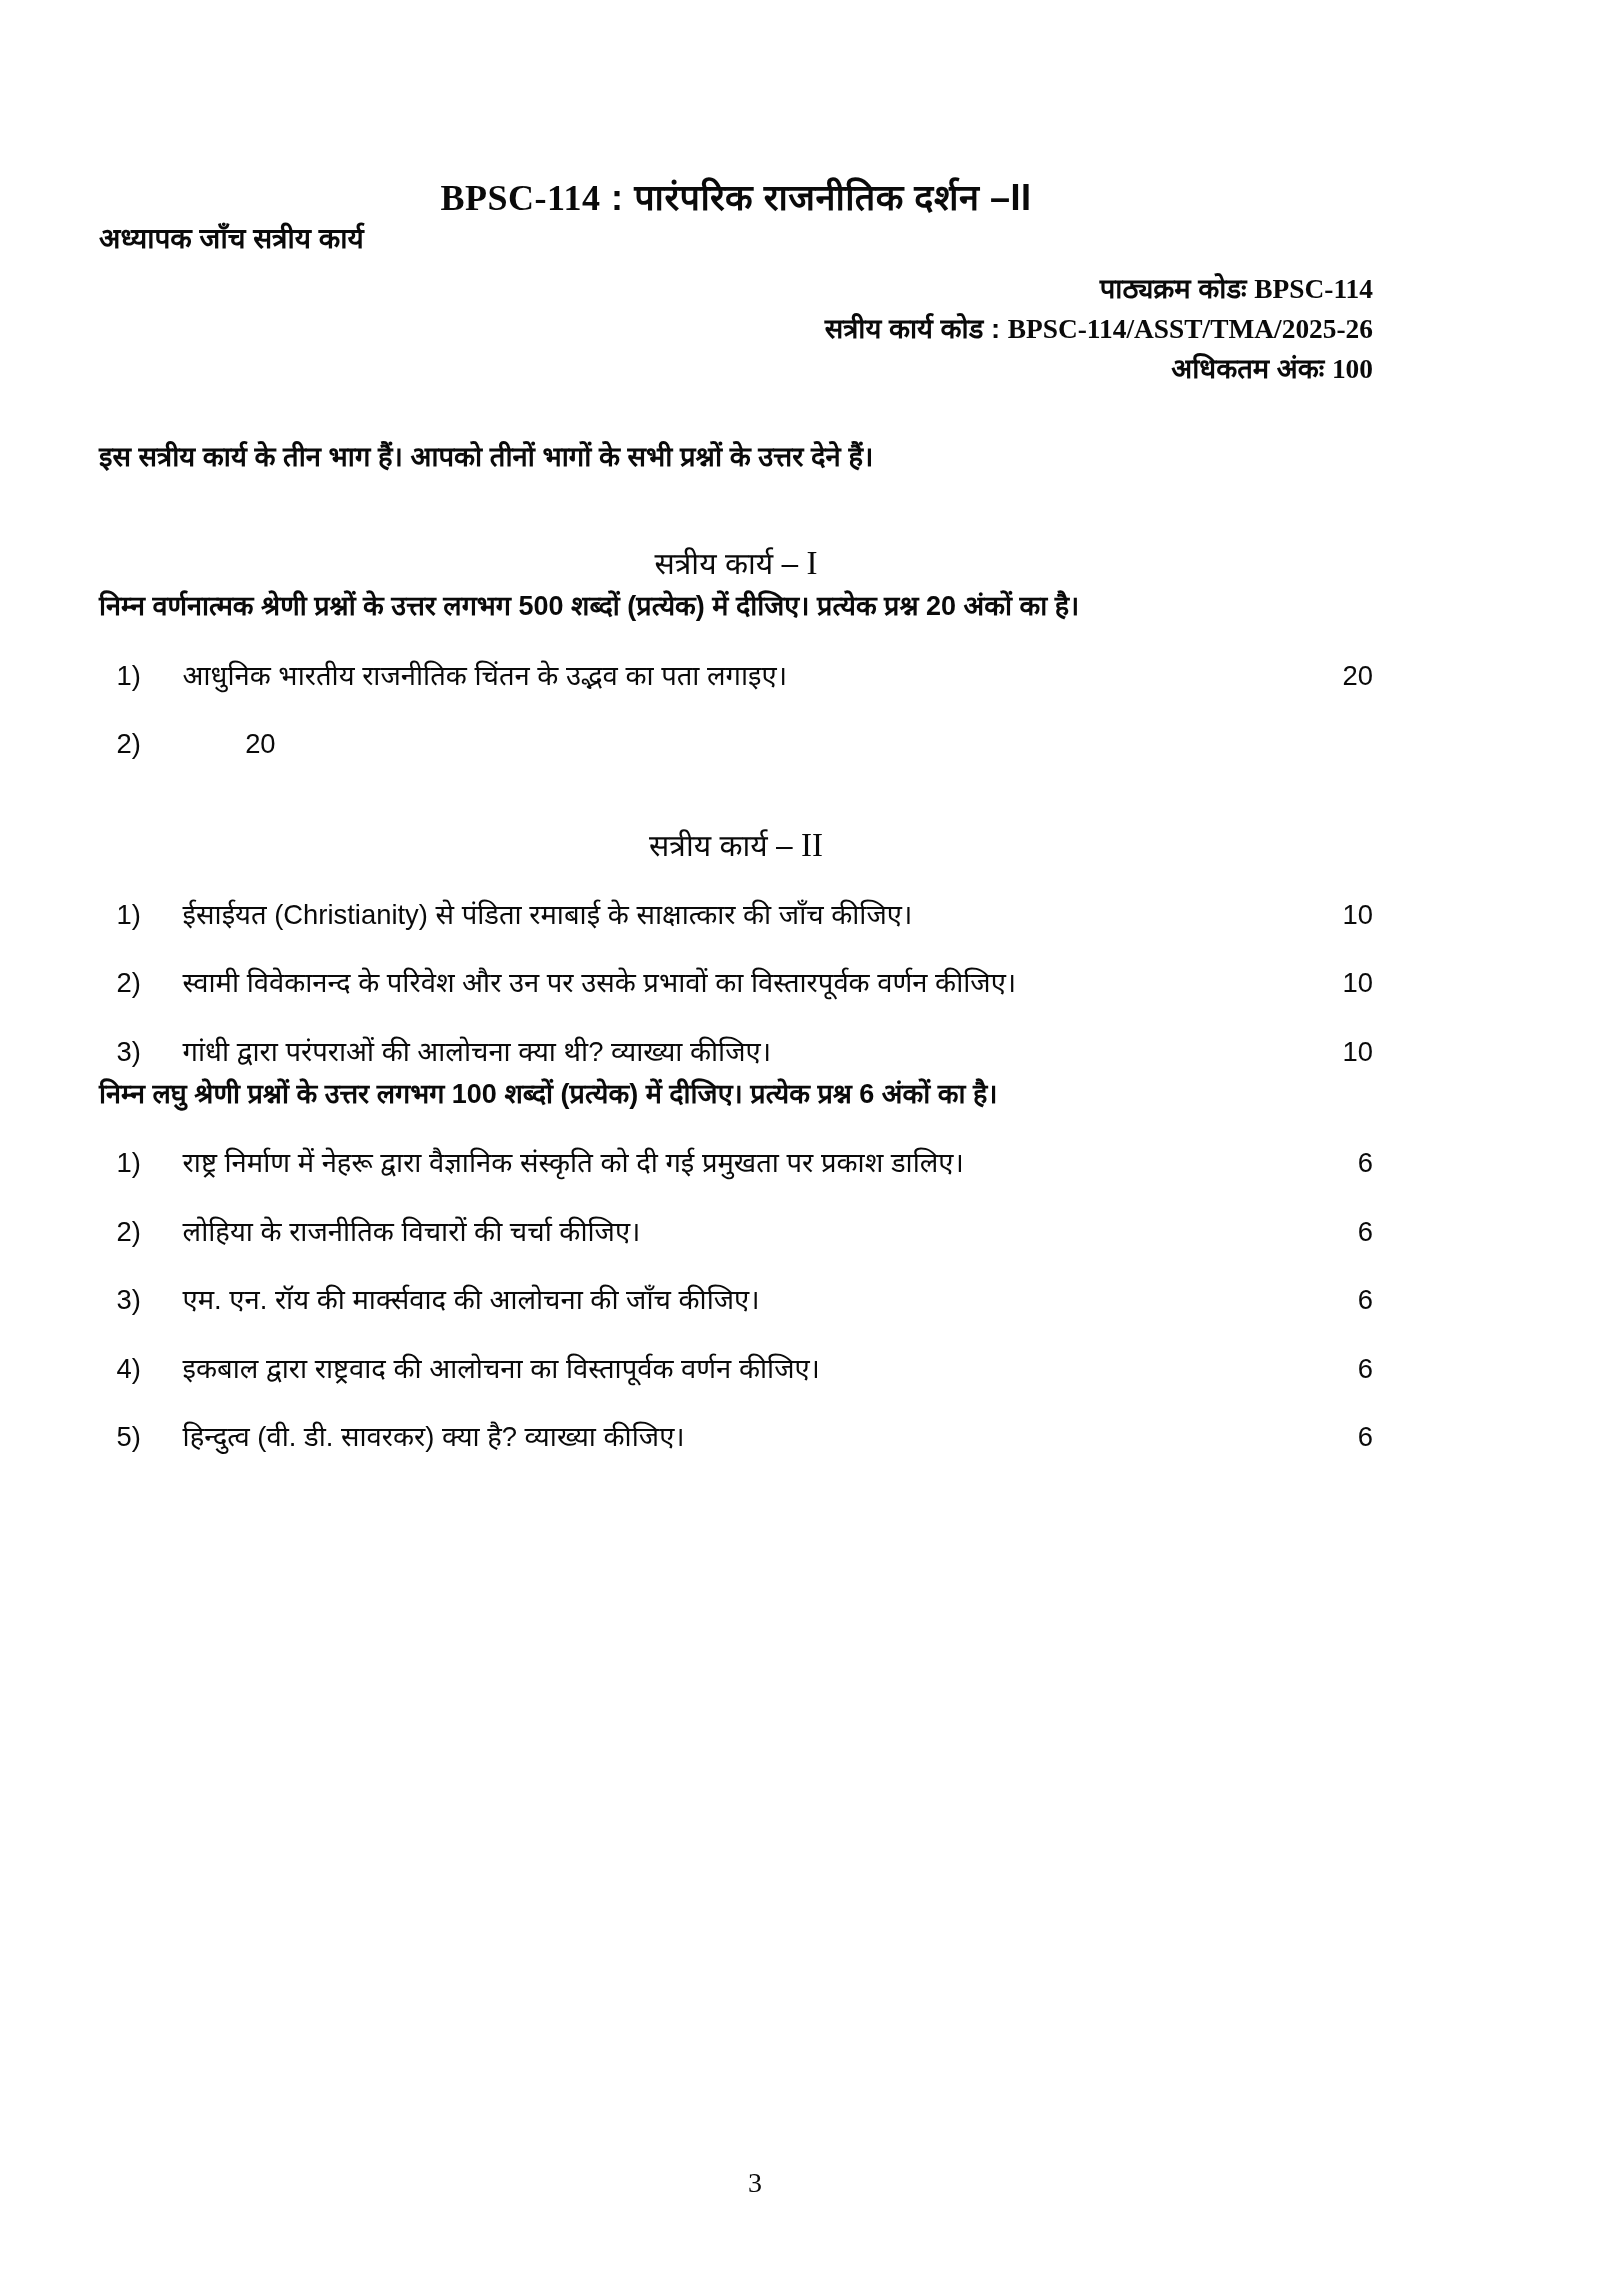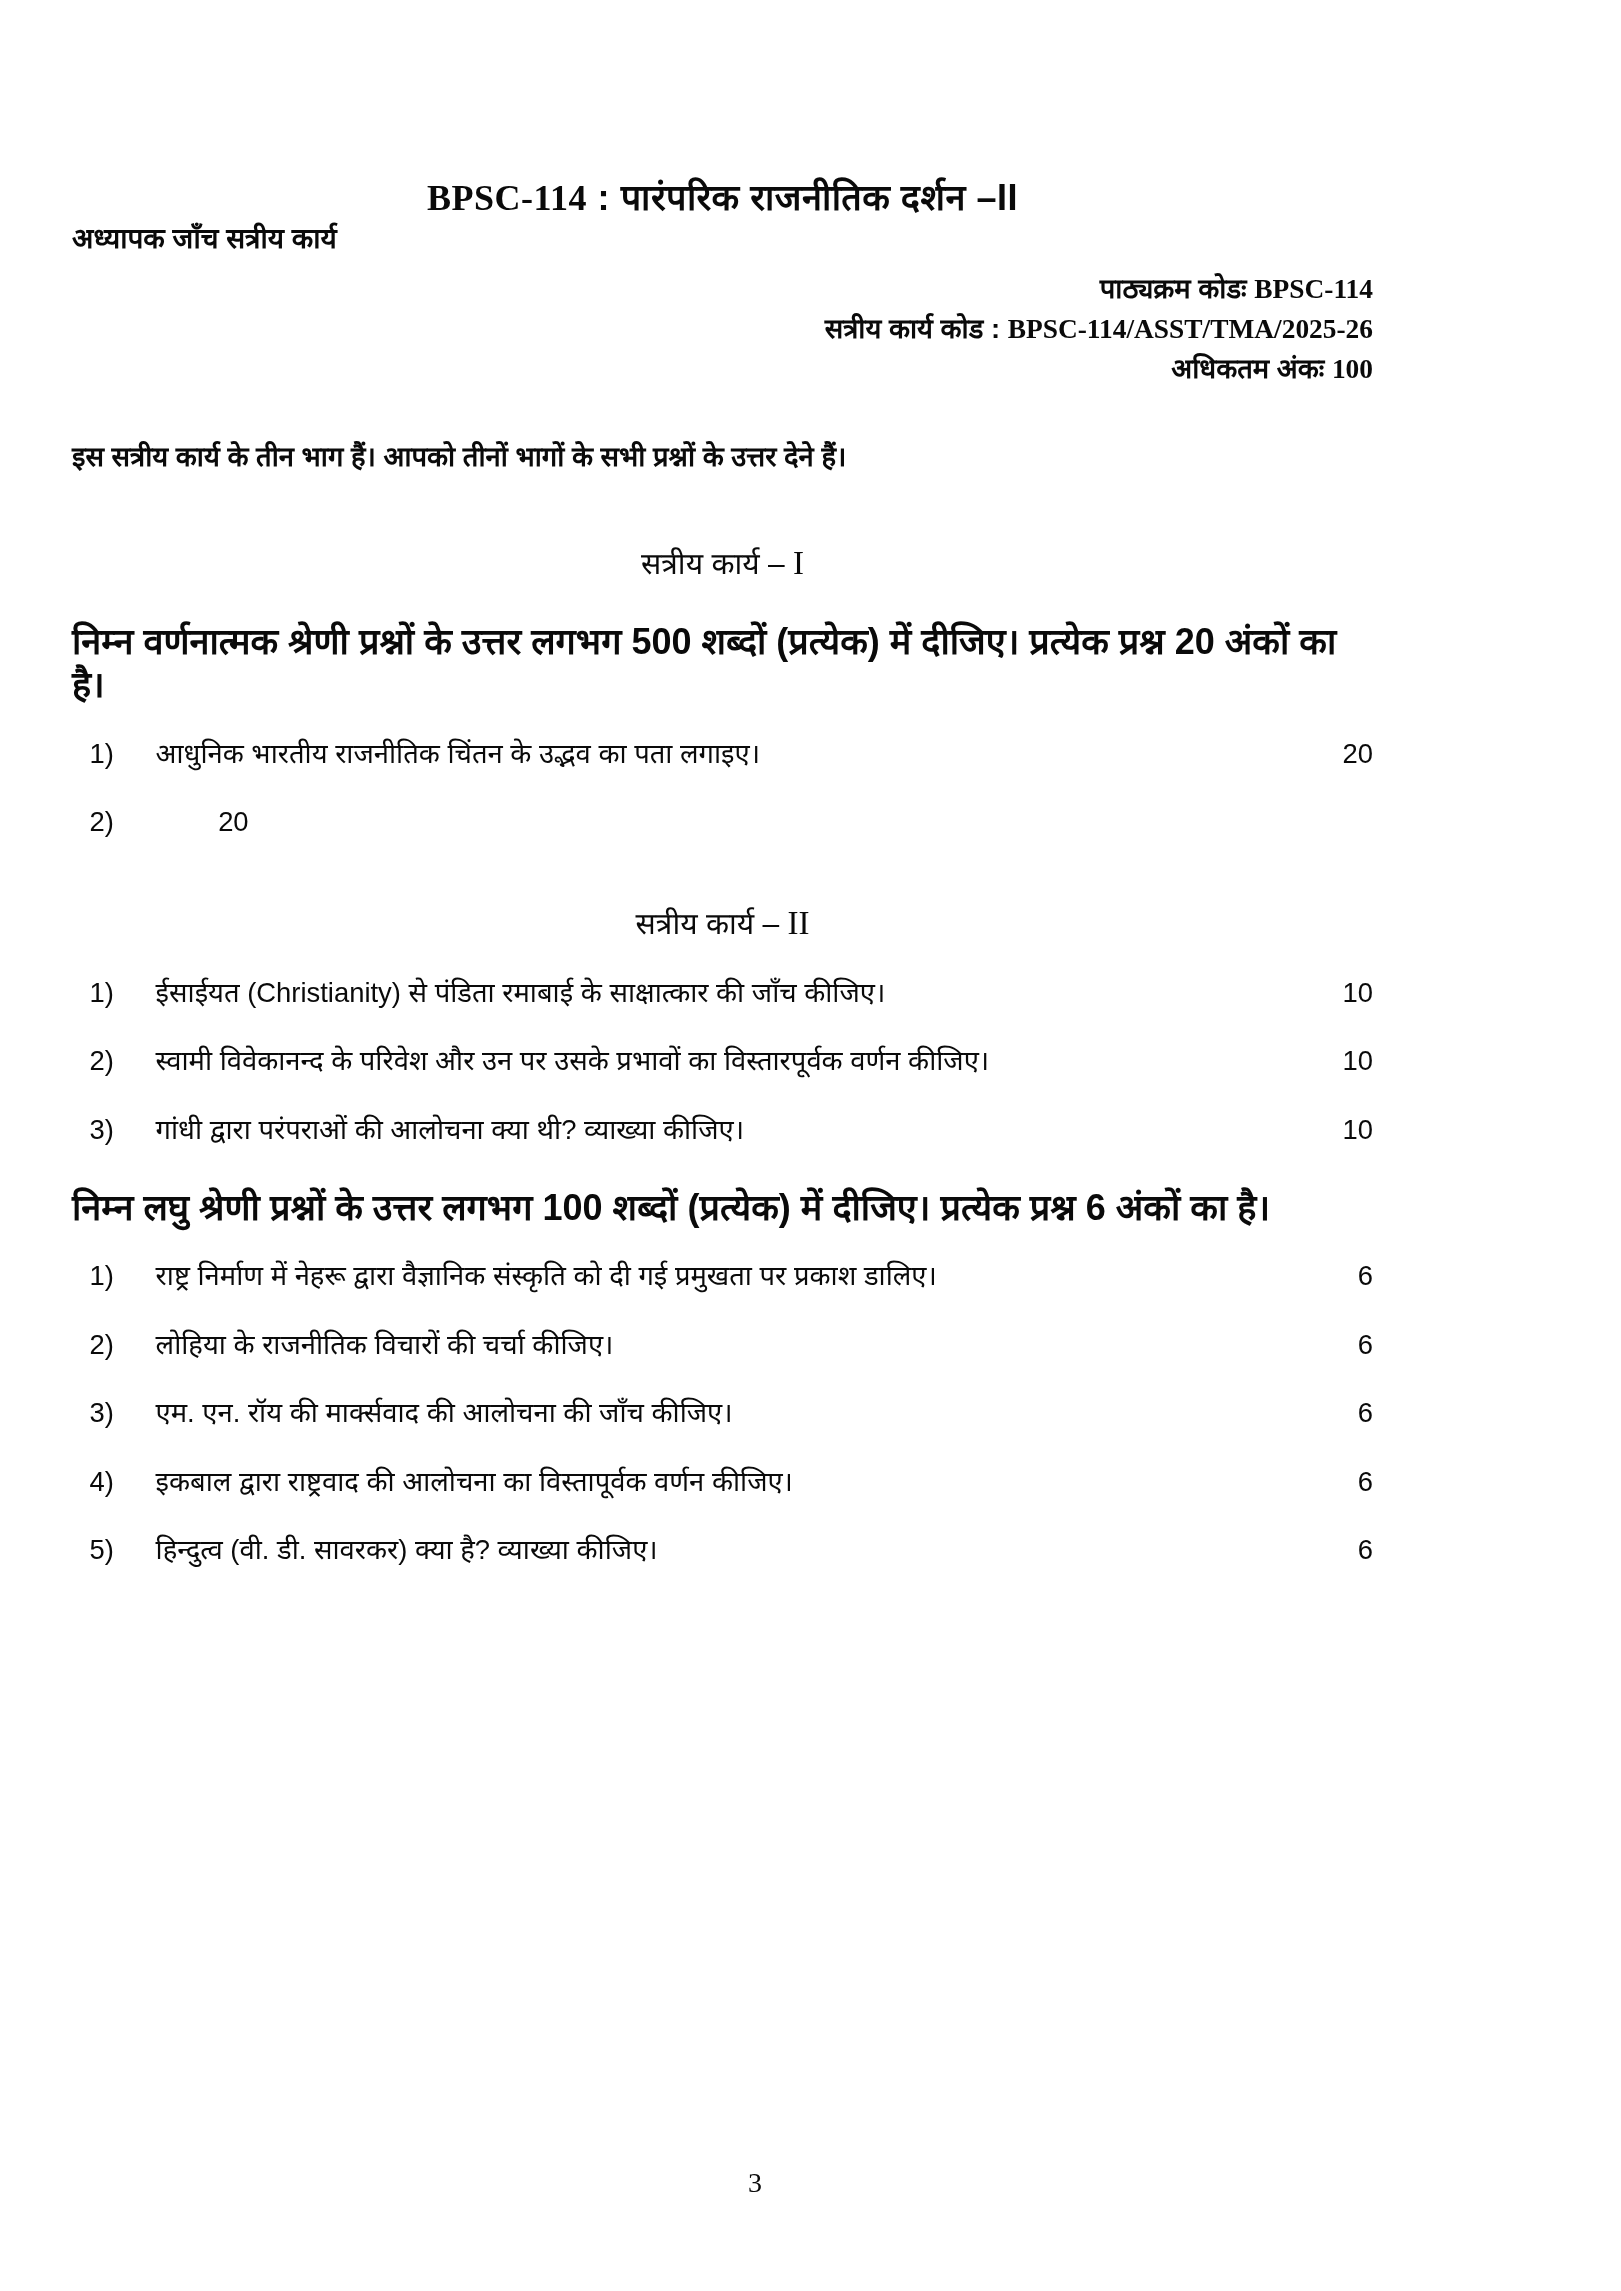--- a/index.html
+++ b/index.html
@@ -9,21 +9,21 @@
     height: 2292px;
     position: relative;
     font-family: "Liberation Sans", sans-serif;
     color: #0a0a0a;
     overflow: hidden;
   }
   .page {
     position: relative;
     width: 1510px;
     height: 2292px;
-    padding: 176px 137px 0 72px;
+    padding: 176px 137px 0 99px;
     background: #ffffff;
   }
   .title {
     text-align: center;
     font-size: 36px;
     font-weight: bold;
     line-height: 1.2;
     letter-spacing: 0.5px;
   }
   .latin-serif {
@@ -59,22 +59,21 @@
     line-height: 43px;
   }
   .section-heading .numeral {
     font-family: "Liberation Serif", serif;
     font-size: 33px;
   }
   .section-1 .section-heading { margin-top: 65px; }
   .section-2 .section-heading,
   .section-3 .section-heading { margin-top: 59px; }
   .instruction {
-    margin-top: 35px;
-    font-size: 36px;
+    font-size: 27px;
     font-weight: bold;
     line-height: 43px;
   }
   .questions { margin-top: 9.8px; }
   .q-row {
     display: flex;
     align-items: flex-start;
     margin-top: 25.5px;
     font-size: 27.4px;
     line-height: 43px;

